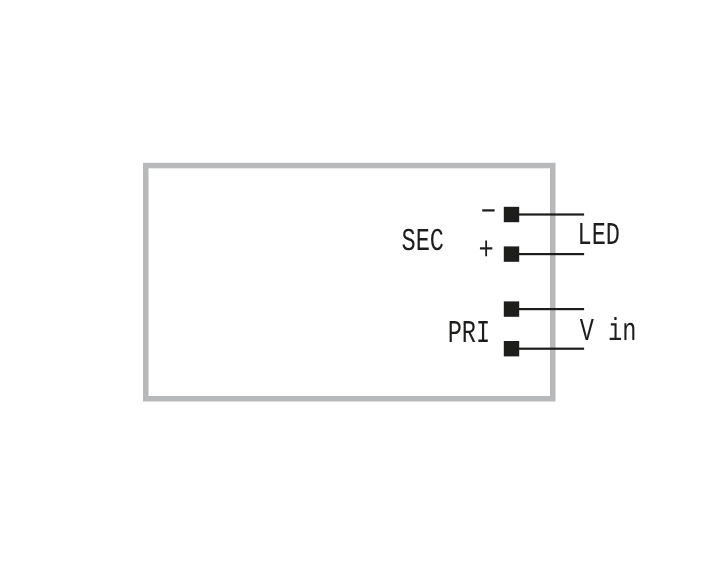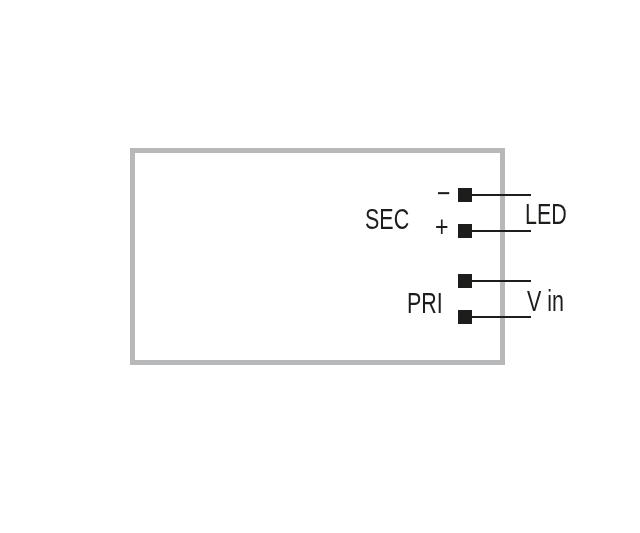--- a/index.html
+++ b/index.html
@@ -5,21 +5,21 @@
   html, body {
     margin: 0;
     padding: 0;
     background: #ffffff;
   }
   .stage {
     position: relative;
     width: 640px;
     height: 533px;
     background: var(--bg, #ffffff);
-    font-family: Liberation Sans, sans-serif;
+    font-family: Liberation Mono, monospace;
     overflow: hidden;
   }
   .device-box {
     position: absolute;
     left: 130px;
     top: 148px;
     width: 375px;
     height: 217px;
     box-sizing: border-box;
     border: 5px solid var(--border-c, #b6b8ba);

